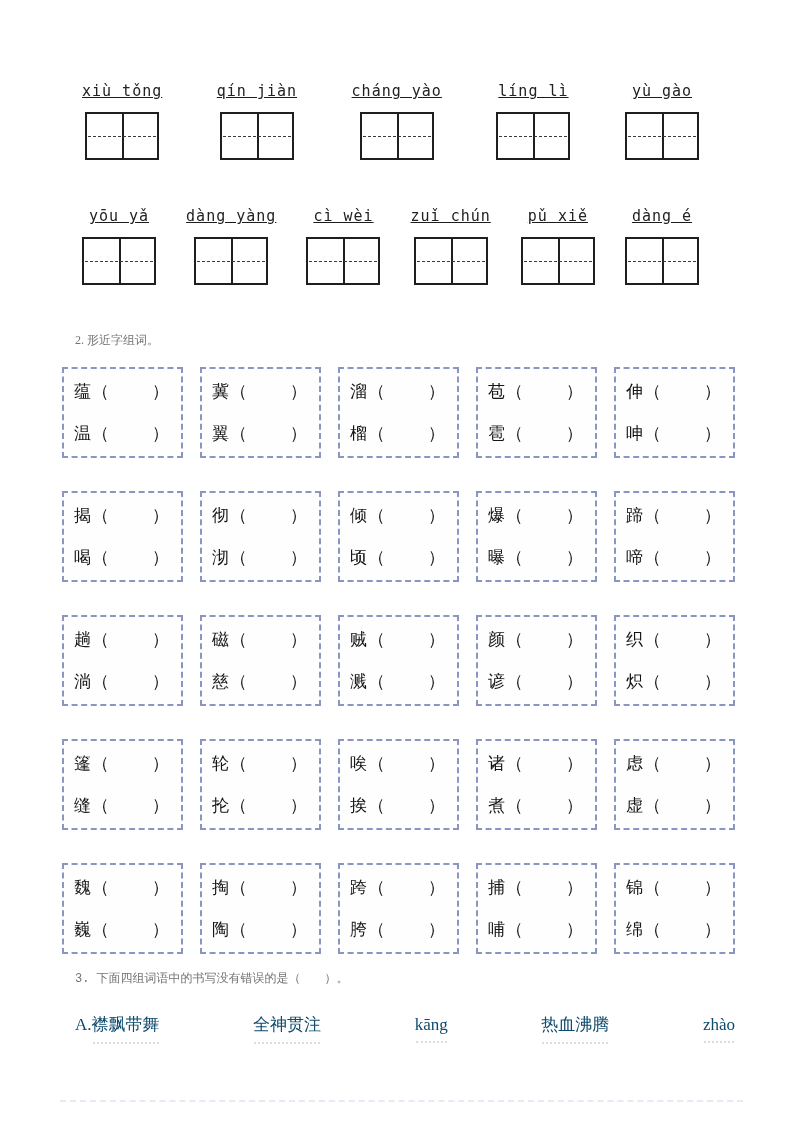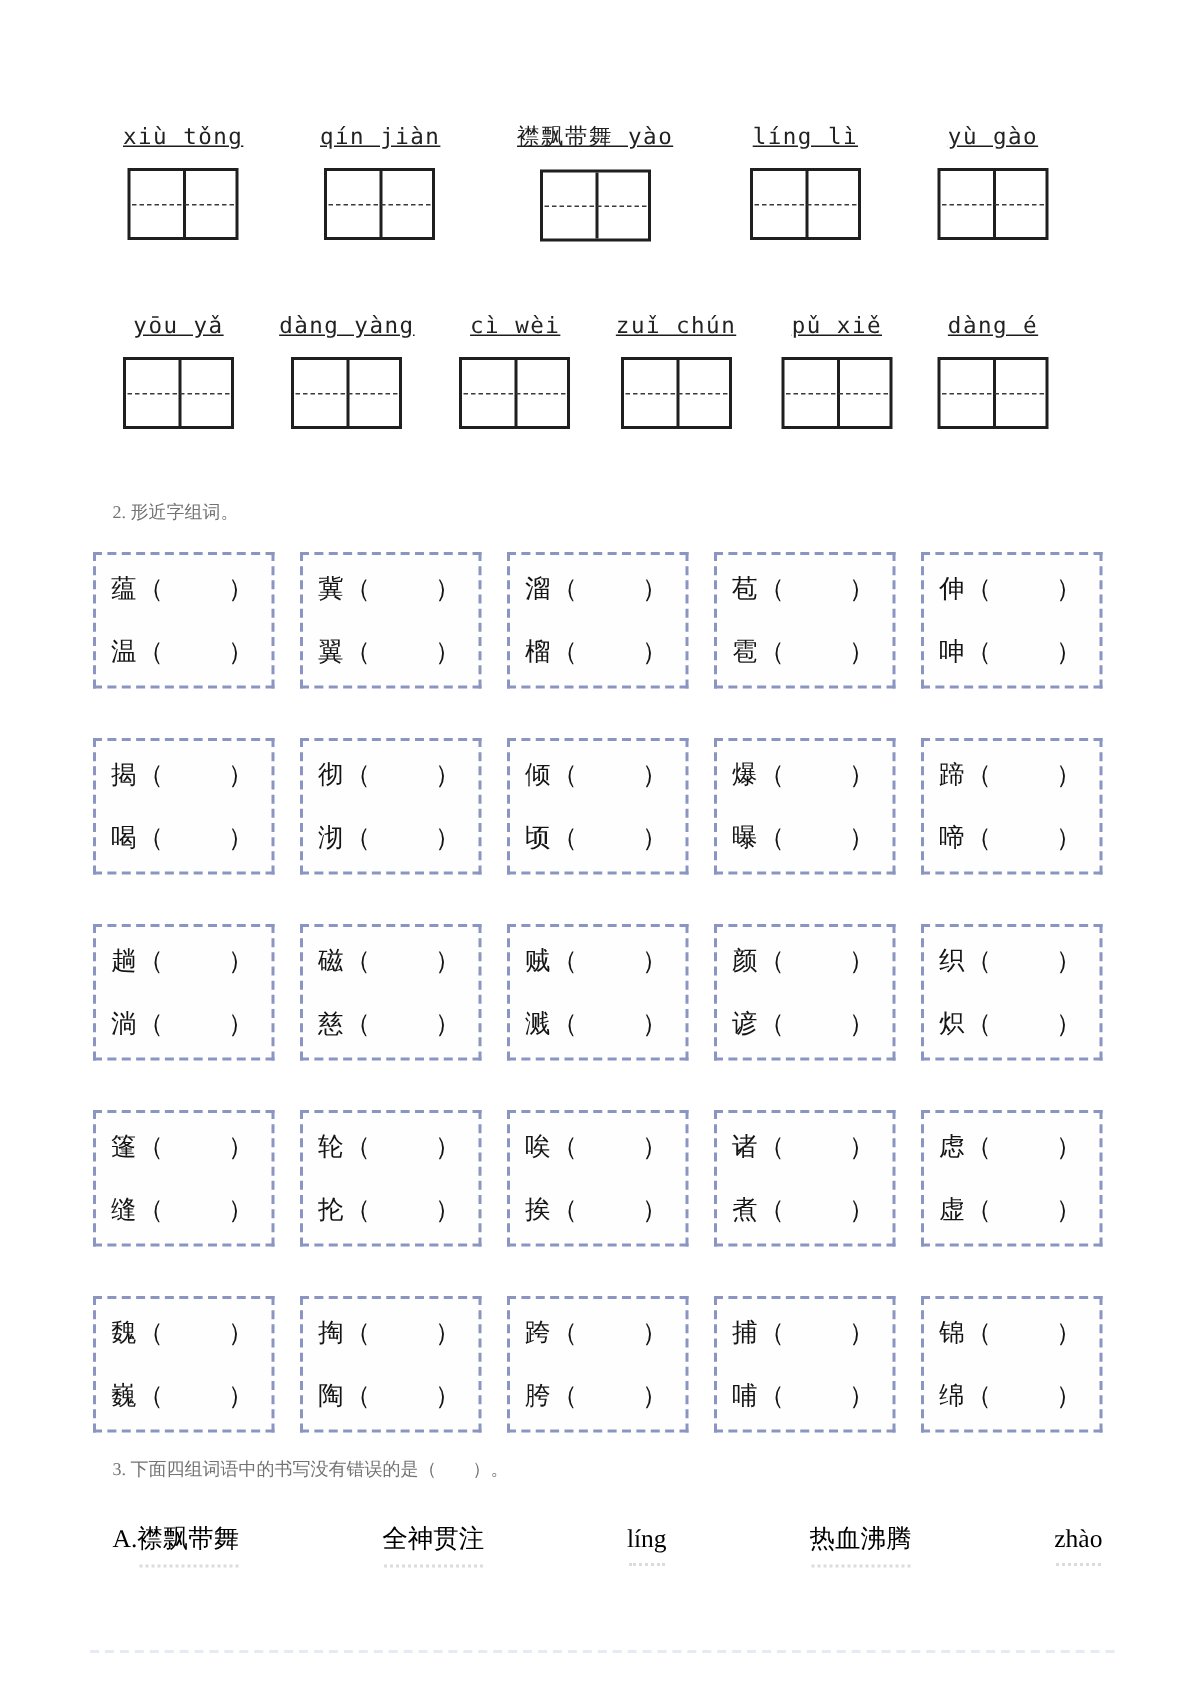--- a/index.html
+++ b/index.html
@@ -35,21 +35,21 @@
   .write-box .midline {
     position:absolute; top:50%; left:1px; right:1px; height:0;
     border-top:1.5px dashed #3a3a3a;
   }
   
   .q-heading {
     font-size:12px; font-weight:normal;
     margin-left:75px; color:#737373;
   }
   #q2-heading { margin-top:38px; }
-  #q3-heading { margin-top:16px; }
+  #q3-heading { margin-top:16px;font-family:Liberation Mono, monospace; }
   
   .grid { margin:18px 58px 0 62px; }
   .grid-row {
     display:flex; justify-content:space-between;
     margin-bottom:33px;
   }
   .grid-row:last-child { margin-bottom:12px; }
   .word-box {
     width:121px; height:91px;
     border:2px dashed #8a95c2;
@@ -57,21 +57,21 @@
     padding:11px 12px 11px 10px;
     display:flex; flex-direction:column; justify-content:space-between;
   }
   .wline { display:flex; align-items:center; font-size:17px; color:#141414; }
   .wline .hz { margin-right:1px; }
   .wline .gap { flex:1; min-width:28px; }
   
   .option-row {
     display:flex; justify-content:space-between; align-items:baseline;
     margin:26px 58px 0 75px;
-    font-size:17px; color:#000000;
+    font-size:17px; color:#0c4a6e;
   }
   .opt-first { white-space:nowrap; }
   .option-word { position:relative; display:inline-block; white-space:nowrap; }
   .option-word::after {
     content:""; position:absolute; left:1px; right:1px; bottom:-8px;
     border-bottom:2px dotted #dcdcdc;
   }
   
   .bottom-rule {
     position:absolute; left:60px; right:50px; top:1100px; height:0;
@@ -93,21 +93,21 @@
           </div>
         </div>
         <div class="pinyin-unit">
           <span class="pinyin-label">qín jiàn</span>
           <div class="write-box">
             <div class="vline"></div>
             <div class="midline"></div>
           </div>
         </div>
         <div class="pinyin-unit">
-          <span class="pinyin-label">襟飘带舞 yào</span>
+          <span class="pinyin-label">cháng yào</span>
           <div class="write-box">
             <div class="vline"></div>
             <div class="midline"></div>
           </div>
         </div>
         <div class="pinyin-unit">
           <span class="pinyin-label">líng lì</span>
           <div class="write-box">
             <div class="vline"></div>
             <div class="midline"></div>
@@ -530,19 +530,19 @@
           </div>
         </div>
       </div>
     </div>
 
   <h2 class="q-heading" id="q3-heading">3. 下面四组词语中的书写没有错误的是（　　）。</h2>
 
   <div class="option-row">
     <span class="opt-first"><span>A.</span><span class="option-word">襟飘带舞</span></span>
   <span class="option-word">全神贯注</span>
-      <span class="option-word">líng</span>
+      <span class="option-word">kāng</span>
       <span class="option-word">热血沸腾</span>
       <span class="option-word">zhào</span>
     </div>
 
   <div class="bottom-rule"></div>
 </div>
 
 </body></html>

